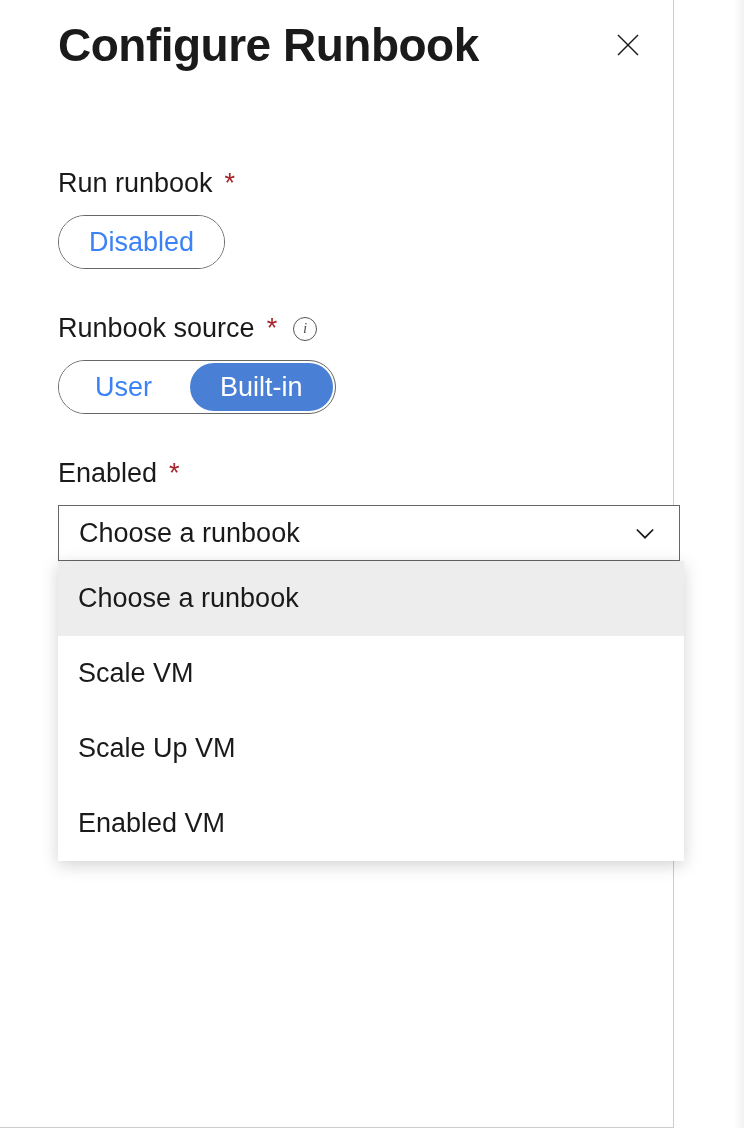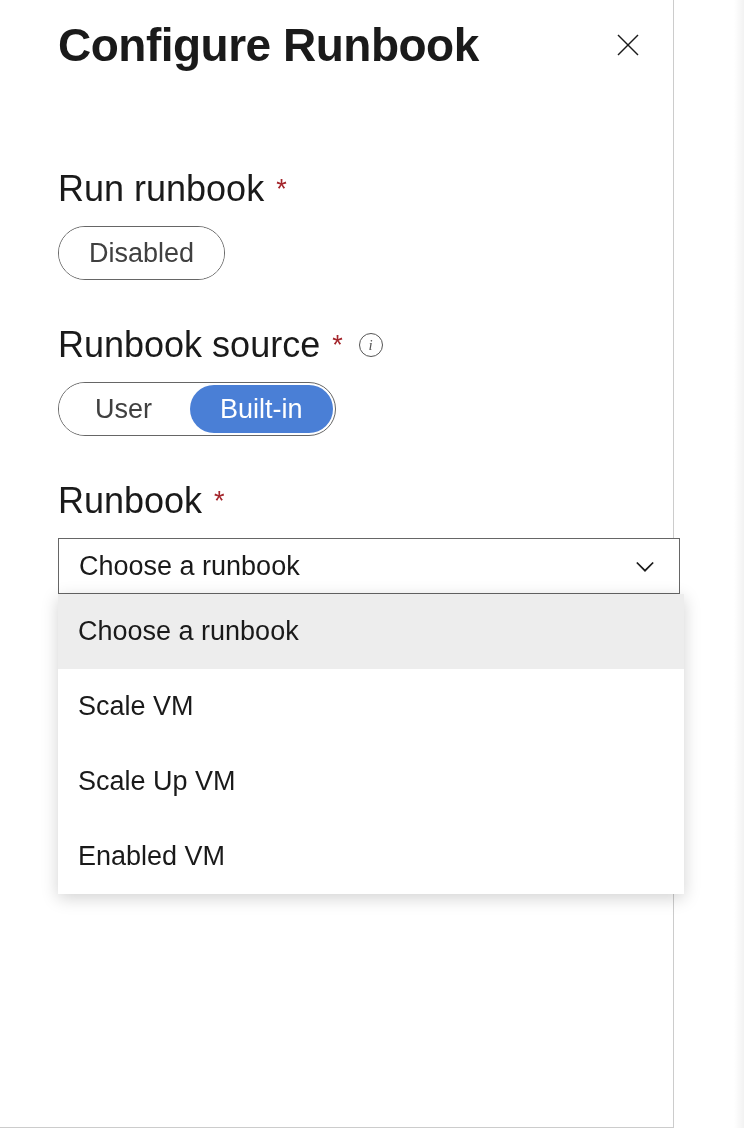--- a/index.html
+++ b/index.html
@@ -51,21 +51,21 @@
     .field {
       margin-bottom: 44px;
     }
     .label-row {
       display: flex;
       align-items: center;
       gap: 10px;
       margin-bottom: 16px;
     }
     .label {
-      font-size: 36px;
+      font-size: 27px;
       color: #1a1a1a;
       font-weight: 400;
     }
     .required {
       color: #a4262c;
       font-size: 27px;
       margin-left: 2px;
     }
     .info-icon {
       width: 24px;
@@ -88,21 +88,21 @@
       overflow: hidden;
       height: 54px;
     }
     .toggle-option {
       padding: 0 30px;
       display: flex;
       align-items: center;
       font-size: 27px;
       cursor: pointer;
       background: #ffffff;
-      color: #404040;
+      color: #3b82f6;
     }
     .toggle-option.selected {
       background: #4a7fd6;
       color: #ffffff;
       border-radius: 32px;
       margin: 2px;
       padding: 0 28px;
     }
     .toggle-group-wide .toggle-option {
       padding: 0 36px;
@@ -190,21 +190,21 @@
       <span class="info-icon">i</span>
     </div>
     <div class="toggle-group toggle-group-wide">
       <div class="toggle-option">User</div>
       <div class="toggle-option selected">Built-in</div>
     </div>
   </div>
 
   <div class="field">
     <div class="label-row">
-      <span class="label">Runbook</span>
+      <span class="label">Enabled</span>
       <span class="required">*</span>
     </div>
     <div class="select-wrapper">
       <div class="select">
         <span>Choose a runbook</span>
         <svg class="chevron" viewBox="0 0 24 24" fill="none" stroke="#1a1a1a" stroke-width="1.5">
           <polyline points="5 9 12 16 19 9"></polyline>
         </svg>
       </div>
       <div class="dropdown">

